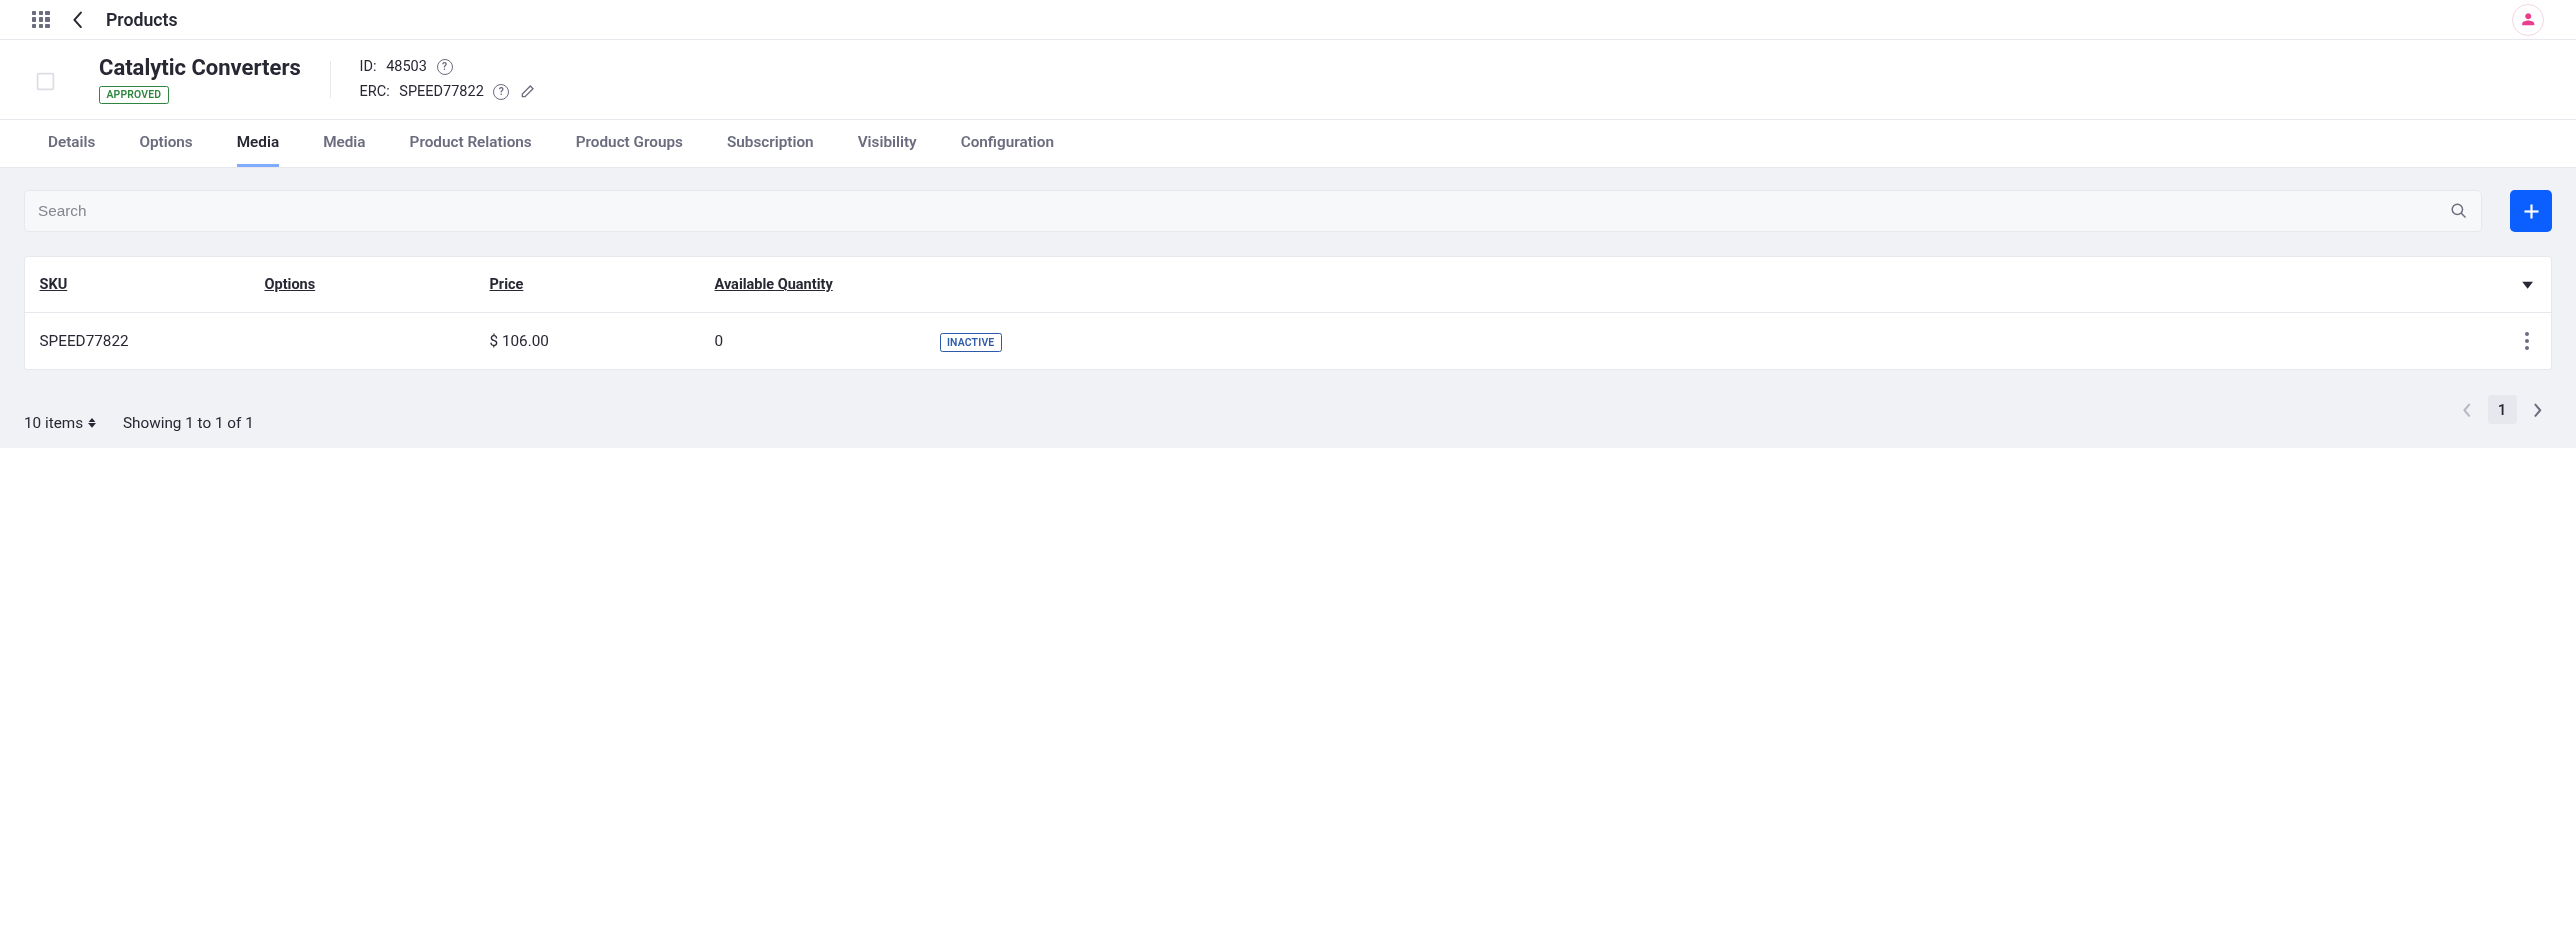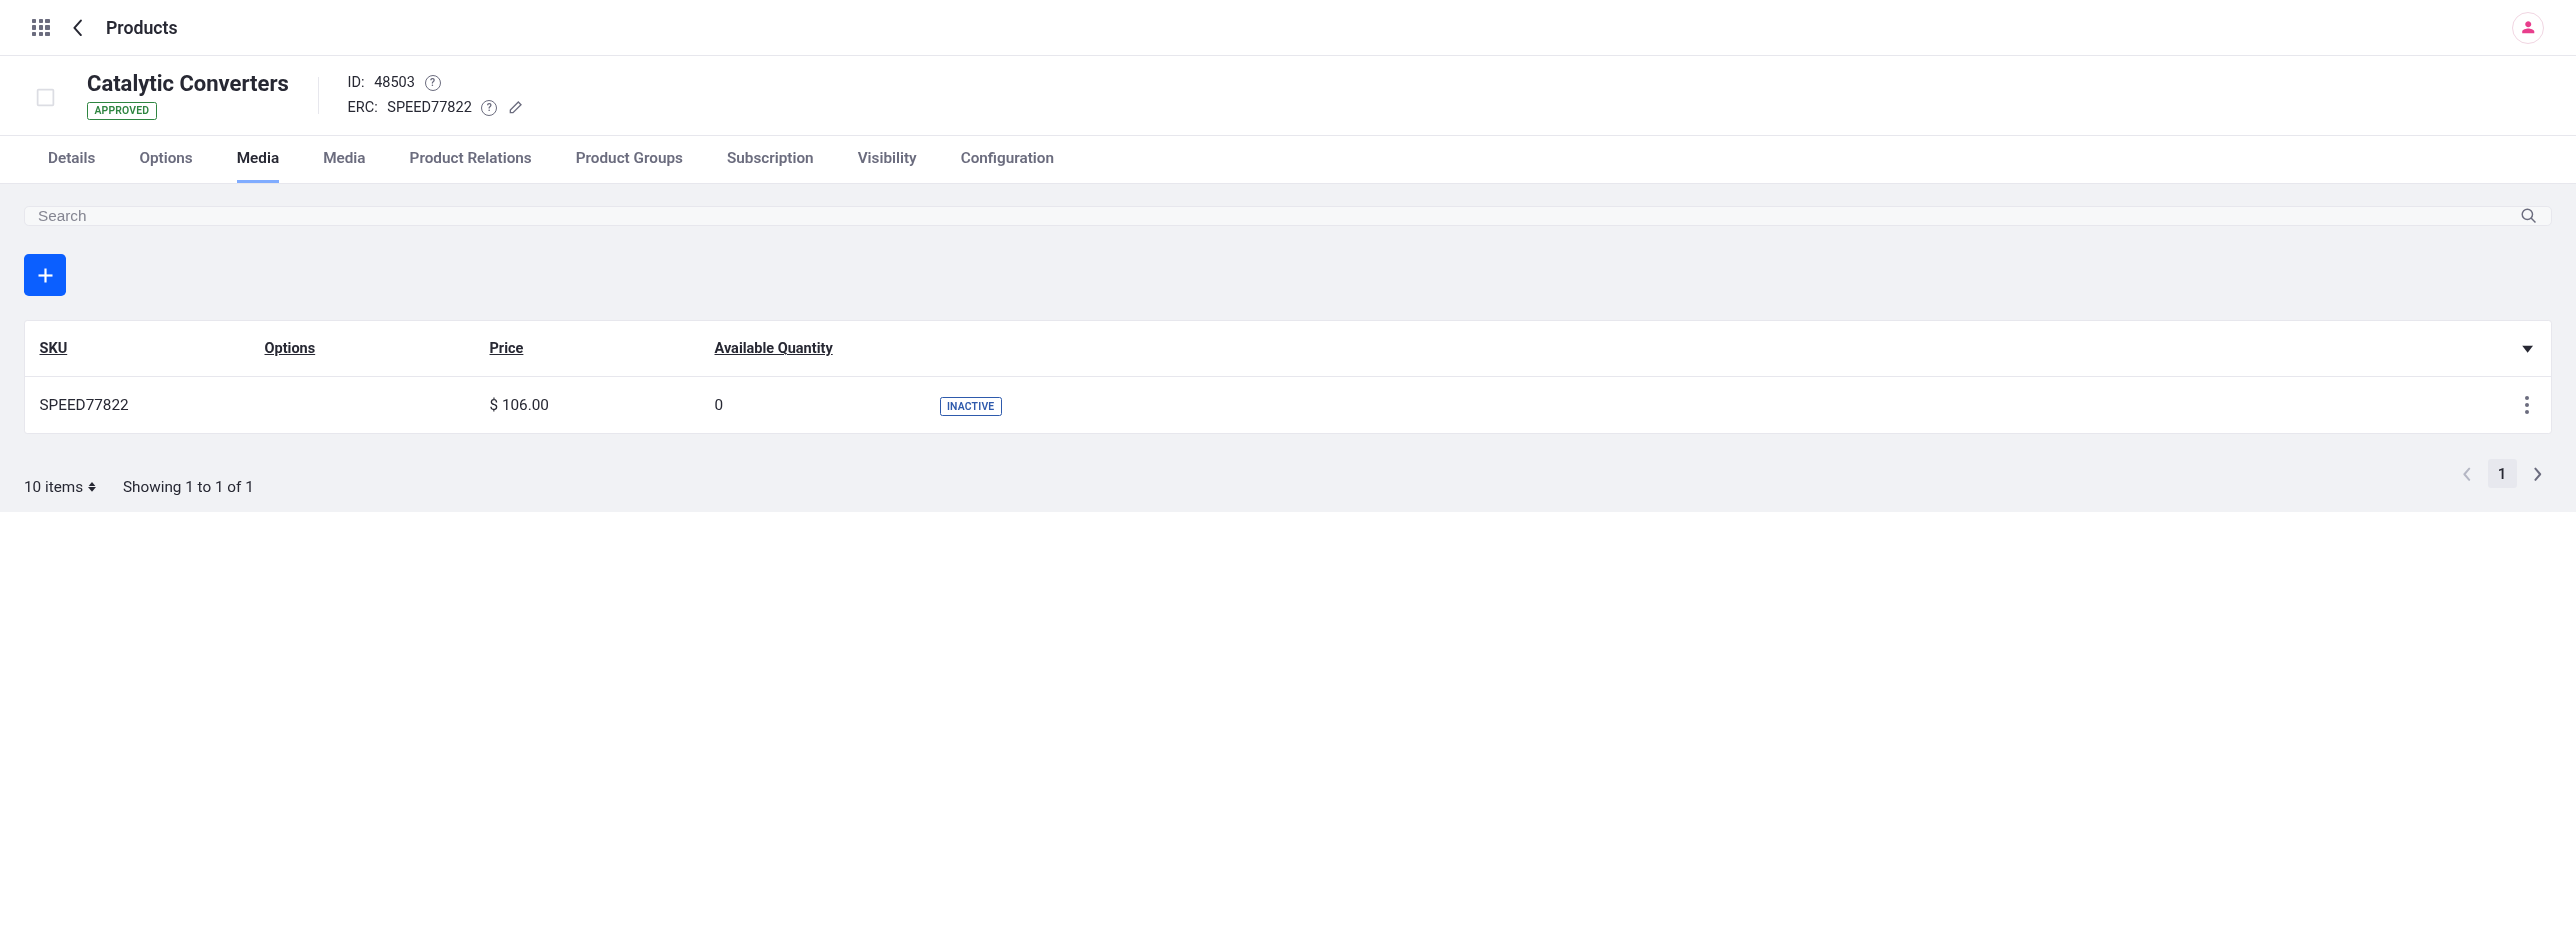--- a/index.html
+++ b/index.html
@@ -5,21 +5,21 @@
   * { box-sizing: border-box; margin: 0; padding: 0; }
   body {
     font-family: -apple-system, BlinkMacSystemFont, "Segoe UI", Roboto, Helvetica, Arial, sans-serif;
     background: #fff;
     color: #1c1c1c;
     font-size: 13px;
   }
   .topbar {
     display: flex;
     align-items: center;
-    height: 56px;
+    height: 40px;
     padding: 0 32px;
     border-bottom: 0.8px solid #e7e7ed;
     justify-content: space-between;
   }
   .topbar-left { display: flex; align-items: center; gap: 17.7px; }
   .apps-icon {
     width: 17.7px; height: 17.7px;
     display: grid; grid-template-columns: repeat(3,1fr); grid-template-rows: repeat(3,1fr); gap: 2.4px;
     cursor: pointer;
   }
@@ -37,21 +37,21 @@
     border-bottom: 0.8px solid #e7e7ed;
     gap: 21px;
   }
   .thumb-placeholder {
     width: 26px; height: 26px;
     display: flex; align-items: center; justify-content: center;
     color: #dcdde3;
     margin-top: 4.8px;
   }
   .thumb-placeholder svg { stroke: #dcdde3; }
-  .title-block { display:flex; flex-direction:column; gap:6.4px; margin-left:8px;}
+  .title-block { display:flex; flex-direction:column; gap:6.4px; margin-left:20px;}
   .product-name { font-size: 22px; font-weight: 700; color: #272833; }
   .approved-badge {
     display: inline-block;
     border: 0.8px solid #2e8540;
     color: #2e8540;
     font-size: 10.4px;
     font-weight: 600;
     padding: 1.6px 6.4px;
     border-radius: 2.4px;
     letter-spacing: 0.2px;
@@ -83,21 +83,21 @@
   .tabs {
     display:flex; gap:44px; padding:0 48px; border-bottom:0.8px solid #e7e7ed; background:#fff;
   }
   .tab {
     font-size:15.3px; font-weight:600; color:#6b6c7e; padding:13px 0 13px 0; cursor:pointer;
     border-bottom:3.2px solid transparent;
   }
   .tab.active { color:#272833; border-bottom-color:#80acff; }
 
   .content-area { background:#f1f2f5; padding:22.5px 24px 16px 24px; }
-  .search-row { display:flex; gap:28px; margin-bottom:24px;flex-direction:column;}
+  .search-row { display:flex; gap:28px; margin-bottom:24px;}
   .search-wrap {
     flex:1; background:#f1f2f5; border:0.8px solid #e7e7ed; border-radius:4.8px;
     display:flex; align-items:center; padding:0 13px; height:42px; background:#f7f8f9;
   }
   .search-wrap input {
     flex:1; border:none; outline:none; background:transparent; font-size:15.3px; color:#272833;
   }
   .search-wrap input::placeholder { color:#848591; }
   .search-icon { display:flex; align-items:center; }
   .search-icon svg { stroke:#6b6c7e; fill:none; }

